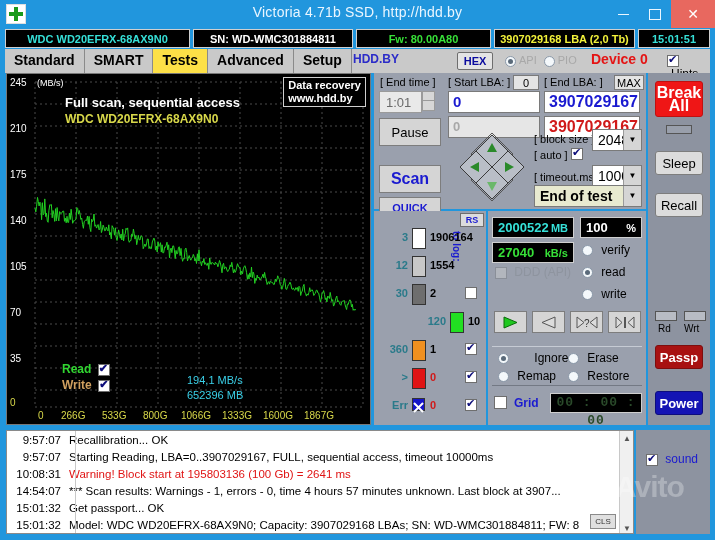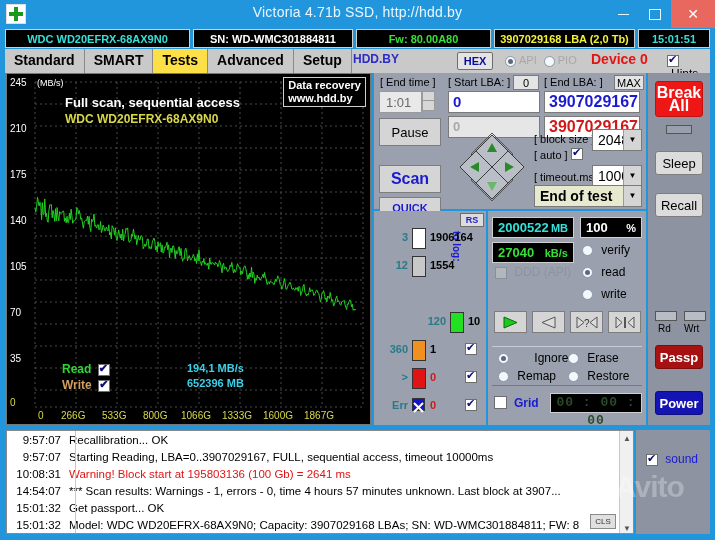--- a/index.html
+++ b/index.html
@@ -103,21 +103,21 @@
   }
   .badge {
     position:absolute; right:4px; top:3px; background:#000; border:1px solid #cfcfcf;
     padding:1px 4px; font-size:11px; font-weight:bold; color:#fff; line-height:13px;
   }
   .g-legend { position:absolute; left:55px; top:288px; font-size:12px; font-weight:bold; }
   .g-legend div { margin-bottom:2px; white-space:nowrap; }
   .lg-read { color:#31d531; }
   .lg-write { color:#d0a060; }
   .g-stats {
-    position:absolute; left:180px; top:288px; font-size:11px; font-weight:bold; color:#3ad0e8;
+    position:absolute; left:180px; top:300px; font-size:11px; font-weight:normal; color:#3ad0e8;
   }
   .g-stats div { margin-bottom:3px; }
   .ylab { fill:#ffffff; font-size:10px; font-family:"Liberation Sans", sans-serif; }
   .ylab0 { fill:#d8d84a; }
   .xlab { fill:#d8d84a; font-size:10px; font-family:"Liberation Sans", sans-serif; }
   .unitlab { fill:#ffffff; font-size:9px; font-family:"Liberation Sans", sans-serif; }
 
   
   .panel-top {
     position:absolute; left:374px; top:73px; width:272px; height:136px;
@@ -473,20 +473,26 @@
     <div class="brow" style="top:16px;">
       <div class="b-thr">3</div>
       <div class="b-sw" style="background:#ffffff;"></div>
       <div class="b-cnt">1906164</div>
     </div>
     <div class="brow" style="top:44px;">
       <div class="b-thr">12</div>
       <div class="b-sw" style="background:#c8c8c8;"></div>
       <div class="b-cnt">1554</div>
     </div>
+    <div class="brow" style="top:72px;">
+      <div class="b-thr">30</div>
+      <div class="b-sw" style="background:#6e6e6e;"></div>
+      <div class="b-cnt">2</div>
+      <span class="cbx b-chk"></span>
+    </div>
     <div class="brow" style="top:100px;margin-left:38px;">
       <div class="b-thr">120</div>
       <div class="b-sw" style="background:#22e022;"></div>
       <div class="b-cnt">10</div>
       <span class="cbx b-chk"></span>
     </div>
     <div class="brow" style="top:128px;">
       <div class="b-thr">360</div>
       <div class="b-sw" style="background:#f09020;"></div>
       <div class="b-cnt">1</div>

